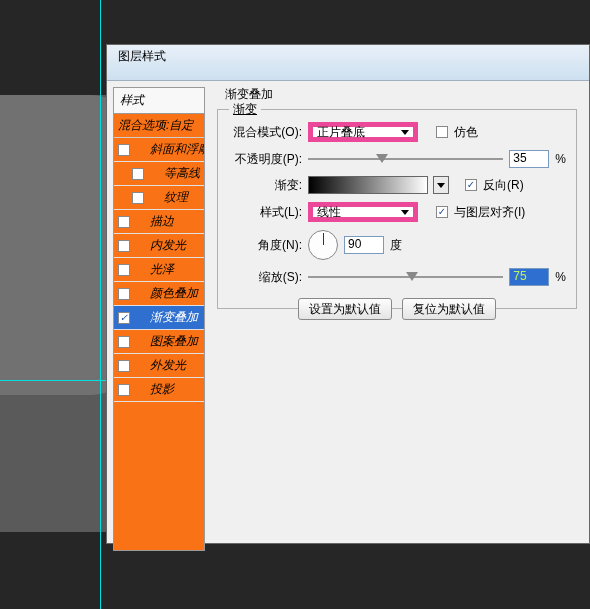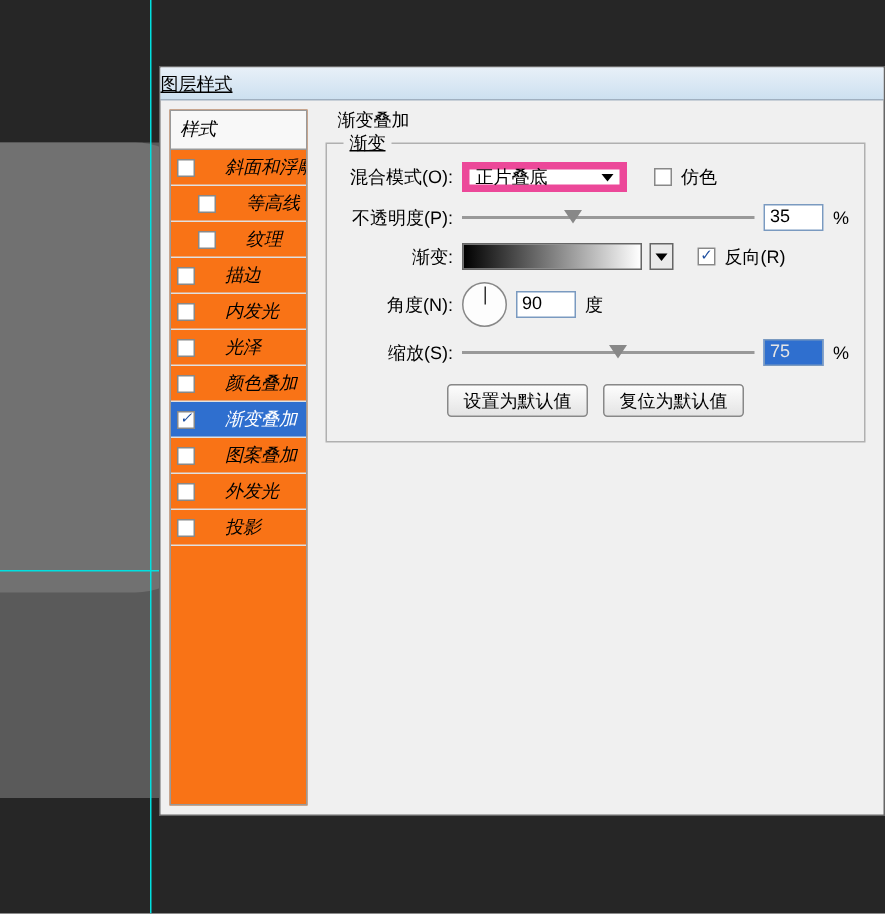--- a/index.html
+++ b/index.html
@@ -2,21 +2,21 @@
 <html><head>
 <meta charset="utf-8">
 <style>
 * { box-sizing: border-box; margin: 0; padding: 0; font-family: "Microsoft YaHei", SimSun, sans-serif; font-size: 12px; }
 body { background: #262626; width: 590px; height: 609px; position: relative; overflow: hidden; }
 .canvas-gray { position: absolute; left: 0; top: 95px; width: 318px; height: 437px; background: #5a5a5a; }
 .canvas-shape { position: absolute; left: -260px; top: 95px; width: 400px; height: 300px; border-radius: 50px; background: #717171; }
 .guide-h { position: absolute; left: 0; top: 380px; width: 590px; height: 1px; background: #00e0e0; }
 .guide-v { position: absolute; left: 100px; top: 0; width: 1px; height: 609px; background: #00e0e0; }
 .dialog { position: absolute; left: 106px; top: 44px; width: 484px; height: 500px; background: #f0f0f0; border: 1px solid #666; }
-.titlebar { height: 22px; background: linear-gradient(#e8f0f8, #cde0f0); border-bottom: 1px solid #a0b0c0; padding: 3px 0; color: #000; text-decoration: underline; }
+.titlebar { height: 36px; background: linear-gradient(#e8f0f8, #cde0f0); border-bottom: 1px solid #a0b0c0; padding: 3px 11px; color: #000; }
 .content { display: flex; padding: 6px; gap: 4px; height: calc(100% - 22px); }
 .left-panel { width: 92px; border: 1px solid #999; background: #f97316; display: flex; flex-direction: column; font-style: italic; }
 .left-header { border-bottom: 1px solid #999; padding: 4px 6px; background: #f8f8f8; }
 .left-sub { border-bottom: 1px solid #ccc; padding: 3px 4px; white-space: nowrap; overflow: hidden; }
 .style-list { overflow: hidden; }
 .style-item { padding: 3px 4px; border-bottom: 1px solid #e0e0e0; display: flex; align-items: center; gap: 20px; white-space: nowrap; overflow: hidden; }
 .style-item.indent { padding-left: 18px; }
 .style-item.selected { background: #2f6fcf; color: #fff; }
 .cb { width: 12px; height: 12px; border: 1px solid #888; background: #fff; display: inline-flex; align-items: center; justify-content: center; flex-shrink: 0; }
 .cb.checked::after { content: "✓"; font-size: 10px; color: #2050a0; line-height: 1; }
@@ -26,21 +26,21 @@
 .subgroup-title { position: absolute; left: 20px; top: 14px; background: #f0f0f0; padding: 0 4px; z-index: 2; text-decoration: underline; }
 .fieldset { position: absolute; left: 8px; top: 22px; right: 6px; height: 200px; border: 1px solid #b0b0b0; padding: 12px 10px 10px 10px; }
 .row { display: flex; align-items: center; margin-bottom: 8px; gap: 6px; }
 .lbl { width: 74px; text-align: right; }
 .dropdown { height: 20px; border: 5px solid #ec4899; background: #fff; display: flex; align-items: center; justify-content: space-between; padding: 0 4px; }
 .dd-arrow { width: 0; height: 0; border-left: 4px solid transparent; border-right: 4px solid transparent; border-top: 5px solid #000; }
 .slider-track { flex: 1; height: 16px; position: relative; display: flex; align-items: center; }
 .slider-line { height: 2px; background: #999; width: 100%; }
 .slider-thumb { position: absolute; width: 0; height: 0; border-left: 6px solid transparent; border-right: 6px solid transparent; border-top: 9px solid #888; top: 3px; }
 .num-input { width: 40px; height: 18px; border: 1px solid #7a9ac0; background: #fff; padding: 0 3px; text-align: left; }
-.num-input.sel { background: #2f6fcf; color: #e5e5e5; }
+.num-input.sel { background: #2f6fcf; color: #bef264; }
 .grad-preview { width: 120px; height: 18px; border: 1px solid #666; background: linear-gradient(to right, #000, #fff); display: flex; }
 .grad-arrow { width: 16px; height: 18px; background: #eaeaea; border: 1px solid #666; display: flex; align-items: center; justify-content: center; margin-left: -1px; }
 .angle-dial { width: 30px; height: 30px; border: 1px solid #888; border-radius: 50%; background: #fdfdfd; position: relative; flex-shrink: 0; }
 .angle-dial::after { content: ""; position: absolute; left: 50%; top: 2px; width: 1px; height: 12px; background: #333; }
 .btn { height: 22px; padding: 0 10px; border: 1px solid #888; background: linear-gradient(#fdfdfd, #e4e4e4); border-radius: 3px; display: inline-flex; align-items: center; justify-content: center; }
 .btn-row { display: flex; gap: 10px; justify-content: center; margin-top: 12px; }
 </style>
 </head>
 <body>
 
@@ -49,20 +49,21 @@
 <div class="guide-h"></div>
 <div class="guide-v"></div>
 
 <div class="dialog">
   <div class="titlebar">
     <span>图层样式</span>
   </div>
   <div class="content">
     <div class="left-panel">
       <div class="left-header">样式</div>
+      <div class="left-sub">混合选项:自定</div>
       <div class="style-list" id="style-list">
           <div class="style-item">
             <span class="cb"></span>
             <span>斜面和浮雕</span>
           </div>
           <div class="style-item indent">
             <span class="cb"></span>
             <span>等高线</span>
           </div>
           <div class="style-item indent">
@@ -133,20 +134,30 @@
           <span class="lbl">渐变:</span>
           <div class="grad-preview"></div>
           <div class="grad-arrow">
             <span class="dd-arrow"></span>
           </div>
           <span style="width:4px"></span>
           <span class="cb checked"></span>
           <span>反向(R)</span>
         </div>
 
+        <div class="row">
+          <span class="lbl">样式(L):</span>
+          <div class="dropdown" style="width:110px">
+            <span>线性</span>
+            <span class="dd-arrow"></span>
+          </div>
+          <span style="width:6px"></span>
+          <span class="cb checked"></span>
+          <span>与图层对齐(I)</span>
+        </div>
 
         <div class="row" style="margin-top:4px">
           <span class="lbl">角度(N):</span>
           <div class="angle-dial"></div>
           <div class="num-input">90</div>
           <span>度</span>
         </div>
 
         <div class="row">
           <span class="lbl">缩放(S):</span>

